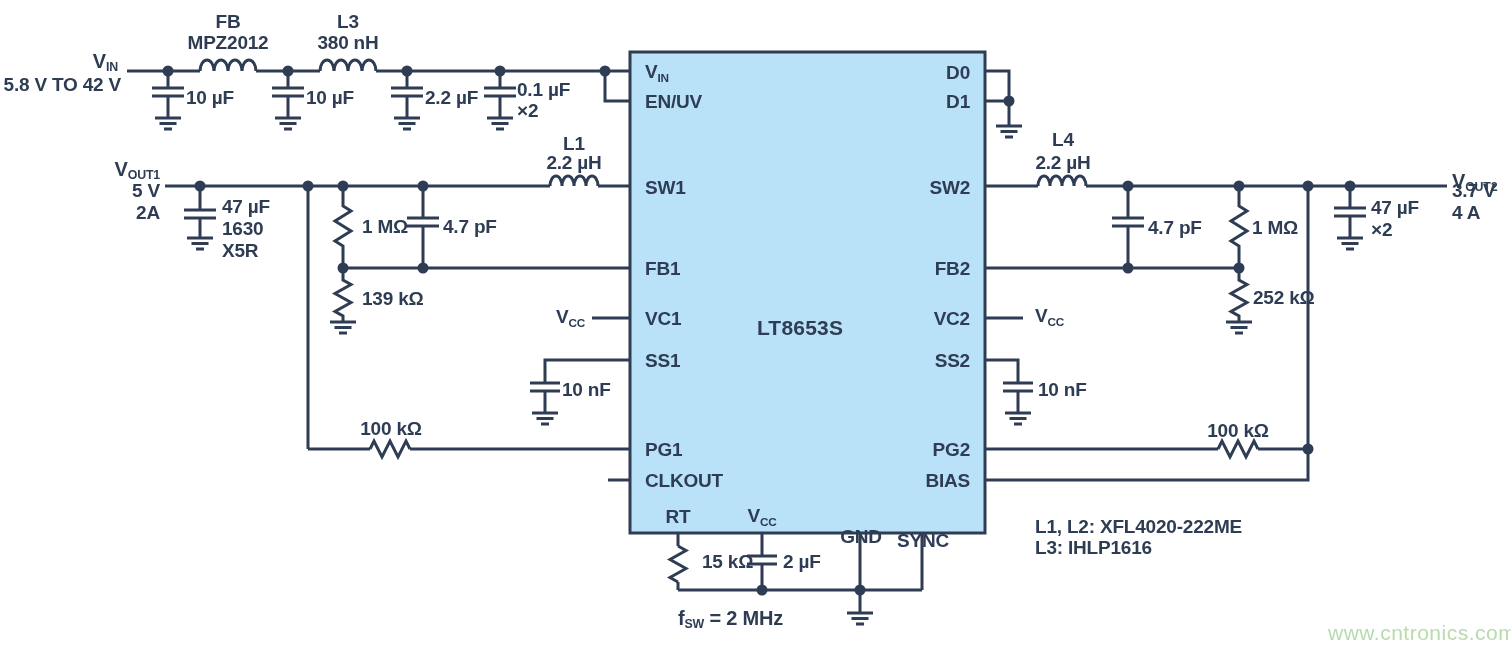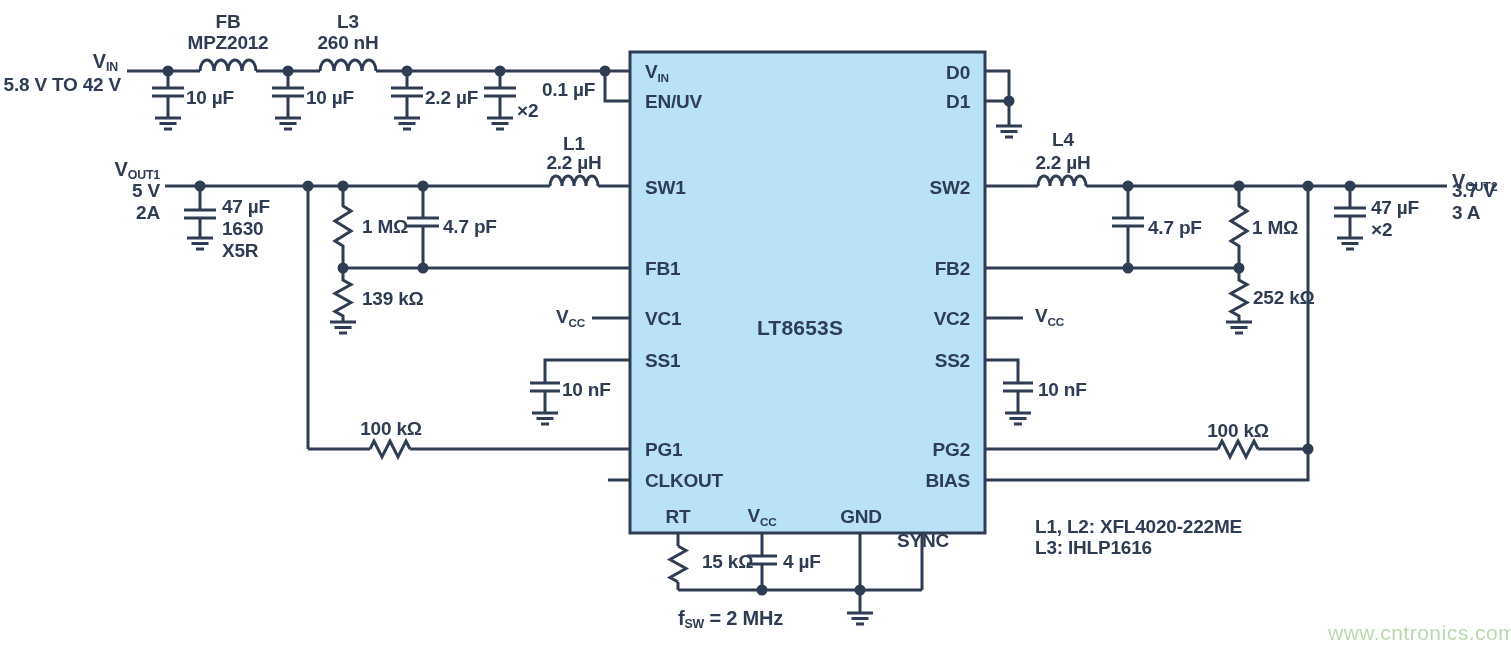--- a/index.html
+++ b/index.html
@@ -129,25 +129,25 @@
     </g>
   </svg>
 
   <div>
 
     <div class="lbl ra big" style="left:118px;top:62px"><span>V</span><sub>IN</sub></div>
     <div class="lbl ra" style="left:121px;top:84px">5.8 V TO 42 V</div>
     <div class="lbl ca" style="left:228px;top:21px">FB</div>
     <div class="lbl ca" style="left:228px;top:42px">MPZ2012</div>
     <div class="lbl ca" style="left:348px;top:21px">L3</div>
-    <div class="lbl ca" style="left:348px;top:42px">260 nH</div>
+    <div class="lbl ca" style="left:348px;top:42px">380 nH</div>
     <div class="lbl la" style="left:186px;top:97px">10 µF</div>
     <div class="lbl la" style="left:306px;top:97px">10 µF</div>
     <div class="lbl la" style="left:425px;top:97px">2.2 µF</div>
-    <div class="lbl la" style="left:542px;top:89px">0.1 µF</div>
+    <div class="lbl la" style="left:517px;top:89px">0.1 µF</div>
     <div class="lbl la" style="left:517px;top:110px">×2</div>
 
     <div class="lbl ra big" style="left:160px;top:170px"><span>V</span><sub>OUT1</sub></div>
     <div class="lbl ra" style="left:160px;top:190px">5 V</div>
     <div class="lbl ra" style="left:160px;top:212px">2A</div>
     <div class="lbl la" style="left:222px;top:206px">47 µF</div>
     <div class="lbl la" style="left:222px;top:228px">1630</div>
     <div class="lbl la" style="left:222px;top:250px">X5R</div>
     <div class="lbl ca" style="left:574px;top:143px">L1</div>
     <div class="lbl ca" style="left:574px;top:162px">2.2 µH</div>
@@ -169,40 +169,40 @@
     <div class="lbl ra" style="left:970px;top:72px">D0</div>
     <div class="lbl ra" style="left:970px;top:101px">D1</div>
     <div class="lbl ra" style="left:970px;top:187px">SW2</div>
     <div class="lbl ra" style="left:970px;top:268px">FB2</div>
     <div class="lbl ra" style="left:970px;top:318px">VC2</div>
     <div class="lbl ra" style="left:970px;top:360px">SS2</div>
     <div class="lbl ra" style="left:970px;top:449px">PG2</div>
     <div class="lbl ra" style="left:970px;top:480px">BIAS</div>
     <div class="lbl ca" style="left:678px;top:516px">RT</div>
     <div class="lbl ca" style="left:762px;top:517px"><span>V</span><sub>CC</sub></div>
-    <div class="lbl ca" style="left:861px;top:516px">GND</div>
+    <div class="lbl ca" style="left:861px;top:536px">GND</div>
     <div class="lbl ca" style="left:923px;top:540px">SYNC</div>
     <div class="lbl ca icname" style="left:800px;top:327px">LT8653S</div>
 
     <div class="lbl la" style="left:702px;top:561px">15 kΩ</div>
-    <div class="lbl la" style="left:783px;top:561px">4 µF</div>
+    <div class="lbl la" style="left:783px;top:561px">2 µF</div>
     <div class="lbl la big" style="left:678px;top:619px"><span>f</span><sub>SW</sub><span> = 2 MHz</span></div>
 
     <div class="lbl ca" style="left:1063px;top:139px">L4</div>
     <div class="lbl ca" style="left:1063px;top:162px">2.2 µH</div>
     <div class="lbl la" style="left:1148px;top:227px">4.7 pF</div>
     <div class="lbl la" style="left:1252px;top:227px">1 MΩ</div>
     <div class="lbl la" style="left:1253px;top:297px">252 kΩ</div>
     <div class="lbl la" style="left:1035px;top:317px"><span>V</span><sub>CC</sub></div>
     <div class="lbl la" style="left:1038px;top:389px">10 nF</div>
     <div class="lbl ca" style="left:1238px;top:430px">100 kΩ</div>
     <div class="lbl la" style="left:1371px;top:207px">47 µF</div>
     <div class="lbl la" style="left:1371px;top:229px">×2</div>
     <div class="lbl la big" style="left:1452px;top:182px"><span>V</span><sub>OUT2</sub></div>
     <div class="lbl la" style="left:1452px;top:190px">3.7 V</div>
-    <div class="lbl la" style="left:1452px;top:212px">3 A</div>
+    <div class="lbl la" style="left:1452px;top:212px">4 A</div>
 
     <div class="lbl la" style="left:1035px;top:526px">L1, L2: XFL4020-222ME</div>
     <div class="lbl la" style="left:1035px;top:547px">L3: IHLP1616</div>
 
     <div class="lbl la watermark" style="left:1328px;top:632px">www.cntronics.com</div>
   </div>
 </div>
 
 </body></html>

